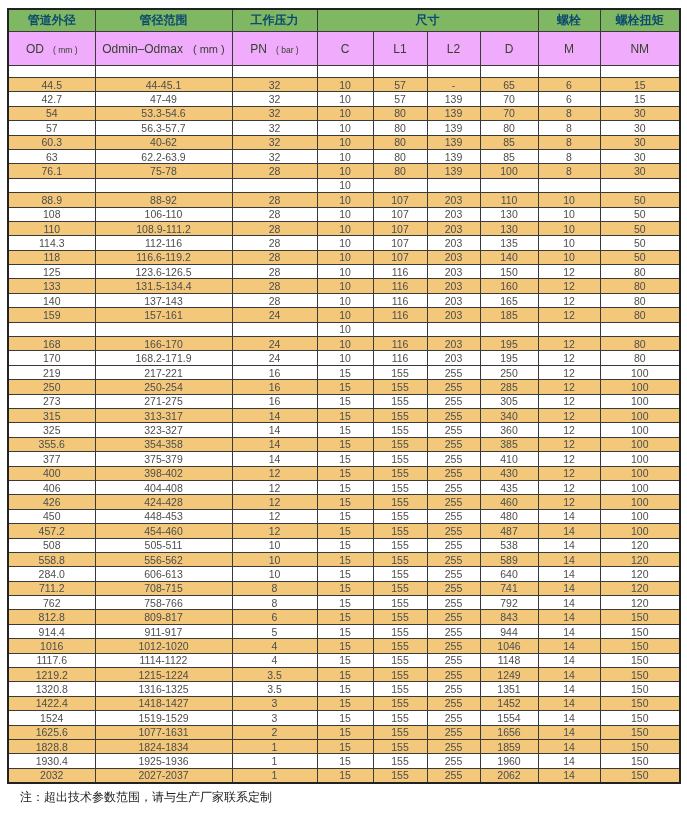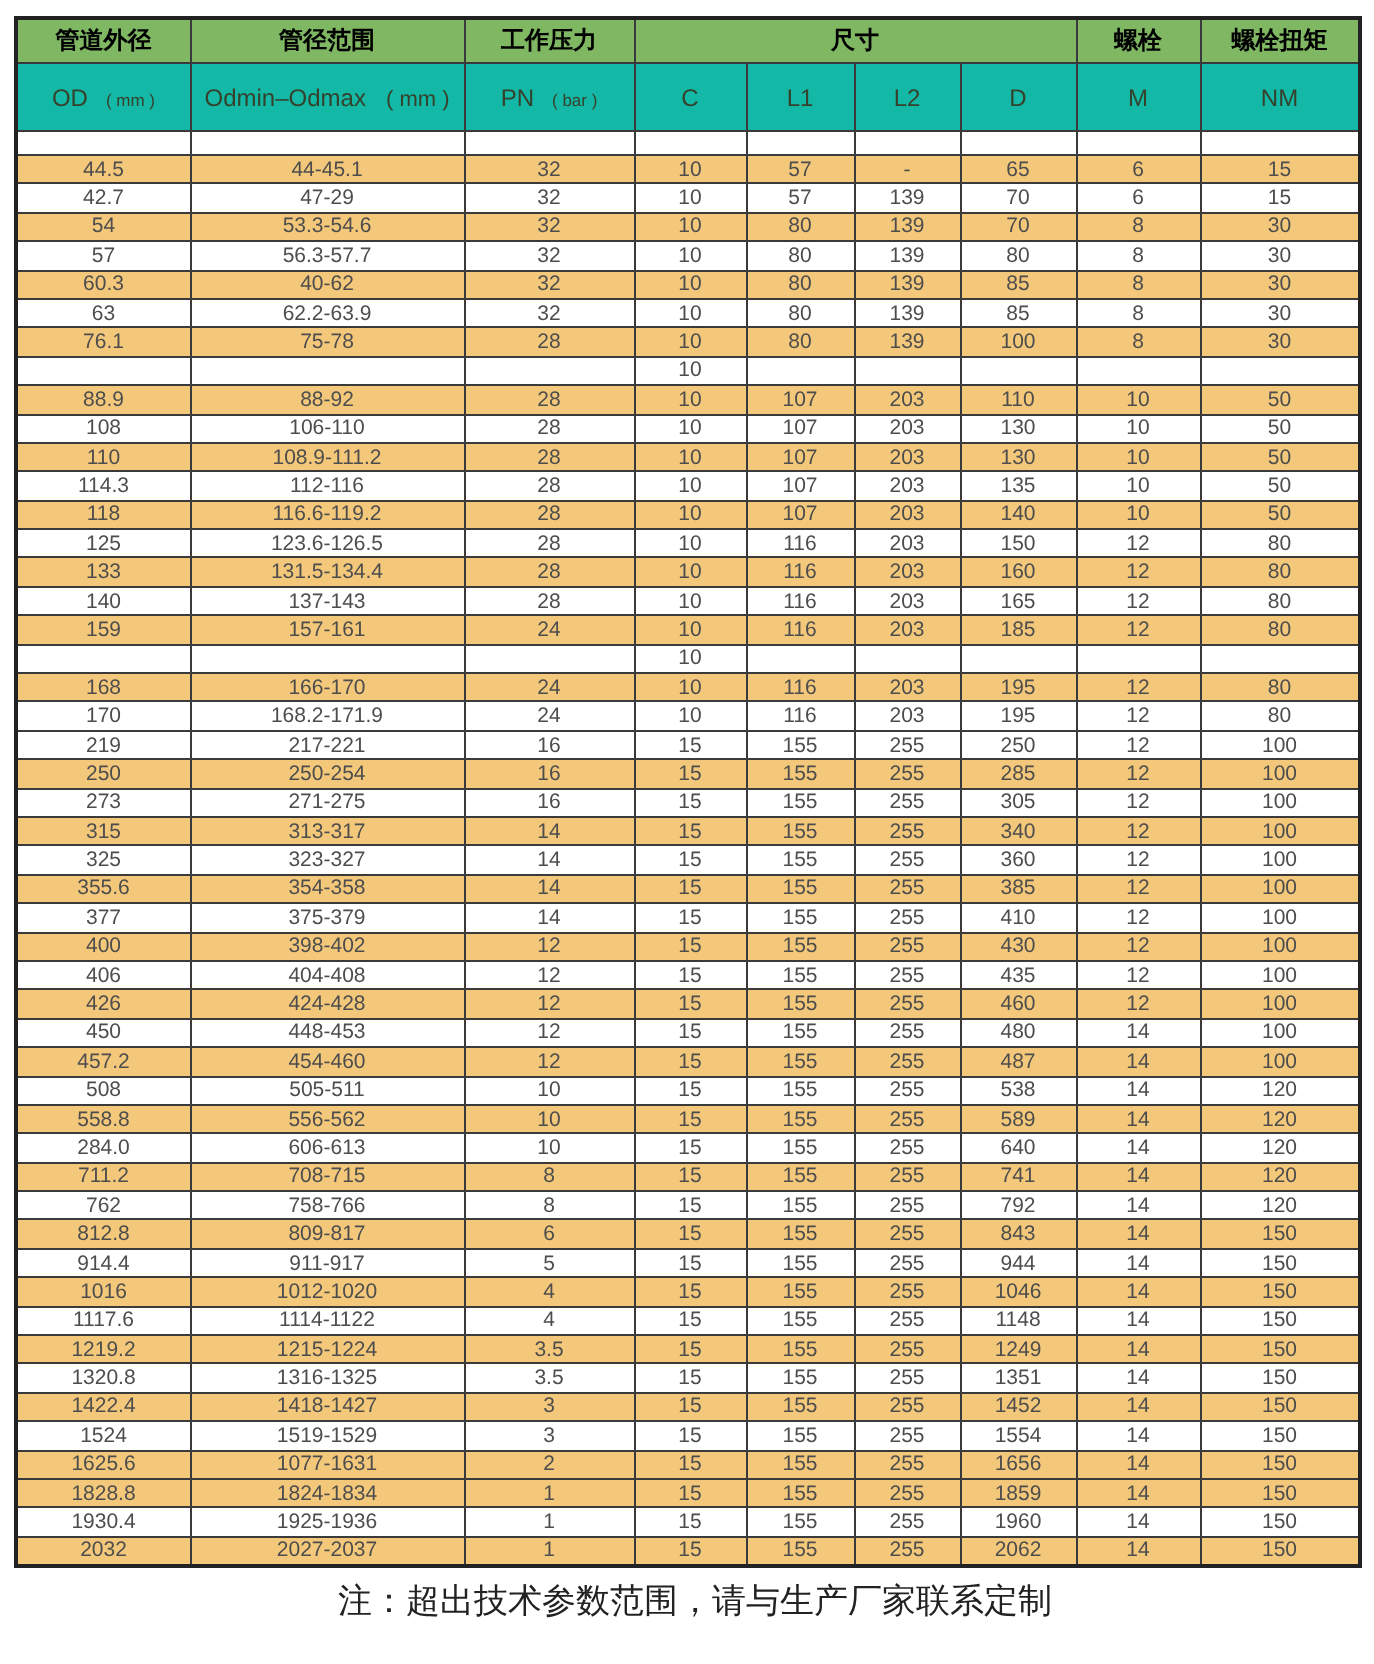--- a/index.html
+++ b/index.html
@@ -19,47 +19,46 @@
   .tbl th, .tbl td {
     border: 1px solid #3a3a3a;
     text-align: center;
     vertical-align: middle;
     overflow: hidden;
     white-space: nowrap;
     padding: 0;
   }
   .gh {
     background: #7FB763;
-    color: #000000;
+    color: #0c4a6e;
     font-weight: bold;
     font-size: 12px;
     height: 21px;
   }
   .sh {
-    background: #14b8a6;
+    background: #f0abfc;
     color: #34422c;
     font-weight: normal;
     font-size: 12px;
     height: 33px;
   }
   .sh .unit { font-size: 8.5px; margin-left: 9px; }
   .sh:nth-child(2) .unit { font-size: 11px; margin-left: 10px; }
   tr.blank td { height: 11px; background: #ffffff; }
   tr.orange td { background: #F4C87A; }
   tr.white td  { background: #ffffff; }
   tbody td {
     height: 13.4px;
     font-size: 10.5px;
     color: #4d4d4d;
   }
   .footer-note {
-    margin: 5px 0 0 8px;
-    font-size: 17px;
+    margin: 5px 0 0 20px;
+    font-size: 12px;
     color: #222222;
-    text-align: center;
   }
 </style>
 </head>
 <body>
 
 <table class="tbl">
   <colgroup>
     <col style="width:87px">
       <col style="width:137px">
       <col style="width:85px">
@@ -109,21 +108,21 @@
         <td>32</td>
         <td>10</td>
         <td>57</td>
         <td>-</td>
         <td>65</td>
         <td>6</td>
         <td>15</td>
       </tr>
       <tr class="white">
         <td>42.7</td>
-        <td>47-29</td>
+        <td>47-49</td>
         <td>32</td>
         <td>10</td>
         <td>57</td>
         <td>139</td>
         <td>70</td>
         <td>6</td>
         <td>15</td>
       </tr>
       <tr class="orange">
         <td>54</td>

